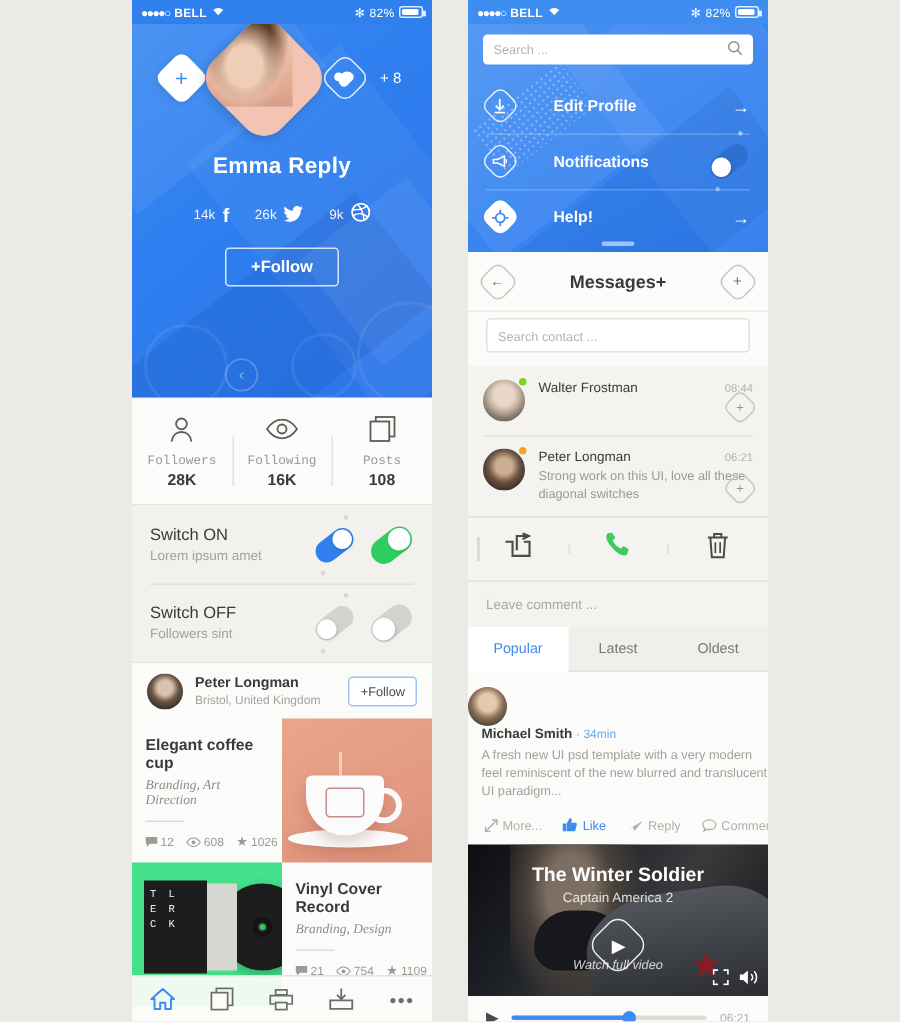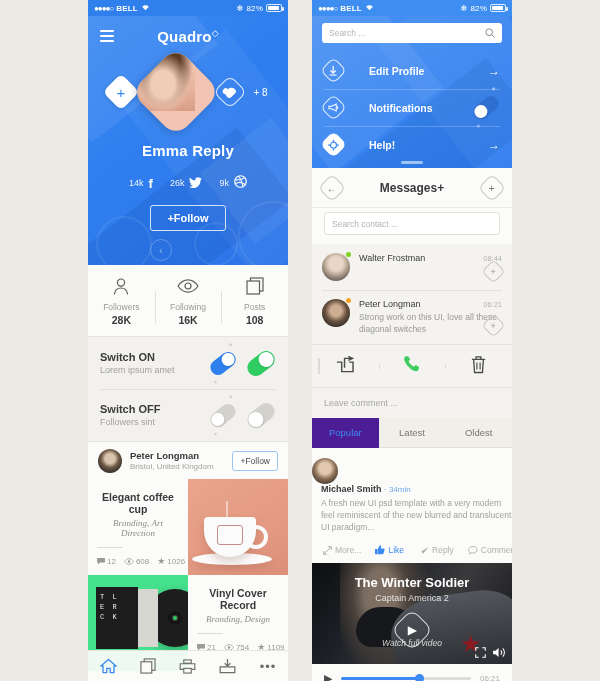--- a/index.html
+++ b/index.html
@@ -130,33 +130,33 @@
 
   
   .stats {
     background: #fbfbf9; display: flex; height: 72px; border-bottom: 1px solid #e6e4df;
   }
   .stat { flex: 1; text-align: center; padding-top: 10px; position: relative; }
   .stat + .stat::before {
     content:""; position:absolute; left:0; top: 26px; bottom: 12px; width:1px; background:#e4e2dd;
   }
   .stat .icn { height: 22px; display:flex; align-items:center; justify-content:center; color:#5b5b58; }
-  .stat .lbl { font-size: 8.5px; color: #9a9a96; margin-top: 5px; }
+  .stat .lbl { font-size: 8.5px; color: #9a9a96; margin-top: 5px; font-family: Liberation Mono, monospace; }
   .stat .val { font-size: 10.5px; color: #39393a; font-weight: bold; margin-top: 2px; }
 
   
   .switch-block { background: #f2f1ed; padding: 0 12px; }
   .switch-row {
     display: flex; align-items: center; height: 52px; position: relative;
   }
   .switch-row + .switch-row::before {
     content:""; position:absolute; left:0; right:0; top:0; height:1px; background:#e2e0db;
   }
   .sw-text { flex: 1; }
-  .sw-title { font-size: 11px; font-weight: bold; color: #3a3a3b; }
+  .sw-title { font-size: 11px; font-weight: normal; color: #3a3a3b; }
   .sw-sub { font-size: 9px; color: #a3a29d; margin-top: 2px; }
   .toggle {
     width: 28px; height: 15px; border-radius: 9px; position: relative;
     transform: rotate(-38deg); margin-left: 9px;
   }
   .toggle .knob {
     position: absolute; width: 13px; height: 13px; border-radius: 50%;
     background: #fff; top: 1px; box-shadow: 0 1px 2px rgba(0,0,0,.15);
   }
   .toggle.on  .knob { right: 1px; }
@@ -186,21 +186,21 @@
   .person-loc { font-size: 8px; color: #a3a29d; margin-top: 1px; }
   .mini-follow {
     border: 1px solid #9ec4f0; color: #4a4a4b; background: #fff;
     font-size: 8.5px; border-radius: 3px; padding: 4px 7px; cursor: pointer;
     font-family: "Liberation Sans", sans-serif;
   }
 
   
   .card { display: flex; height: 96px; background: #fbfbf9; }
   .card.rev { flex-direction: row-reverse; }
-  .card-text { width: 100px; padding: 12px 9px 0; text-align: center; }
+  .card-text { width: 100px; padding: 12px 9px 0; }
   .card-title { font-size: 10.5px; font-weight: bold; color: #3a3a3b; }
   .card-sub { font-size: 9px; color: #8e8d89; font-style: italic; margin-top: 3px; font-family: "Liberation Serif", serif;}
   .card-rule { width: 26px; height: 1px; background: #dedcd7; margin: 9px 0 8px; }
   .card-stats { display: flex; gap: 8px; font-size: 8px; color: #9a9a96; align-items:center;}
   .card-stats span { display: flex; align-items: center; gap: 2px; }
   .card-date { font-size: 8px; color: #6ea8e8; margin-top: 10px; }
   .card-img { flex: 1; position: relative; overflow: hidden; }
   .img-coffee { background: linear-gradient(150deg,#eaa58c 0%, #e49b84 55%, #dd9079 100%); }
   .img-vinyl { background: #44e08c; }
 
@@ -334,21 +334,21 @@
   
   .leave-comment {
     background: #f4f3ef; height: 30px; display: flex; align-items: center; padding: 0 12px;
     font-size: 9px; color: #a9a8a3;
   }
   .tabs { display: flex; background: #f0efea; }
   .tab {
     flex: 1; text-align: center; font-size: 9.5px; color: #76756f;
     padding: 9px 0; cursor: pointer; border-bottom: 1px solid #e2e0db;
   }
-  .tab.active { color: #3d8bf2; background: #4c1d95; border-bottom-color: transparent; }
+  .tab.active { color: #3d8bf2; background: #ffffff; border-bottom-color: transparent; }
 
   
   .comment { background: #fbfbf9; display: flex; padding: 10px 0 8px; flex-direction: column; }
   .c-av { width: 26px; height: 26px; border-radius: 50%; overflow: hidden; flex: none; background: #cfcdc6; }
   .c-body { margin-left: 9px; flex: 1; }
   .c-name { font-size: 9px; font-weight: bold; color: #3a3a3b; }
   .c-age { font-size: 8px; color: #6ea8e8; font-weight: normal; }
   .c-text { font-size: 8.5px; color: #a2a19c; line-height: 12px; margin-top: 3px; }
   .c-actions { display: flex; align-items: flex-end; gap: 14px; padding: 4px 11px 8px; background: #fbfbf9; font-size: 8.5px; color: #b1b0ab; }
   .c-actions .act { display: flex; align-items: center; gap: 3px; cursor: pointer; }
@@ -420,30 +420,20 @@
 
     <div class="hero">
       <div class="bg-shape s1"></div>
       <div class="bg-shape s2"></div>
       <div class="bg-shape s3"></div>
       <div class="bg-shape s4"></div>
       <div class="ring r1"></div>
       <div class="ring r2"></div>
       <div class="ring r3"></div>
 
-      <div class="topbar">
-        <div class="burger">
-            <i></i>
-            <i></i>
-            <i></i>
-          </div>
-        <div class="app-title">
-          <span>Quadro</span><sup>◇</sup>
-        </div>
-      </div>
 
       <div class="avatar-row">
         <div class="diamond">
             <span>+</span>
           </div>
         <div class="photo-diamond">
           <div class="photo-inner emma"></div>
         </div>
         <div class="diamond-o">
             <span>

